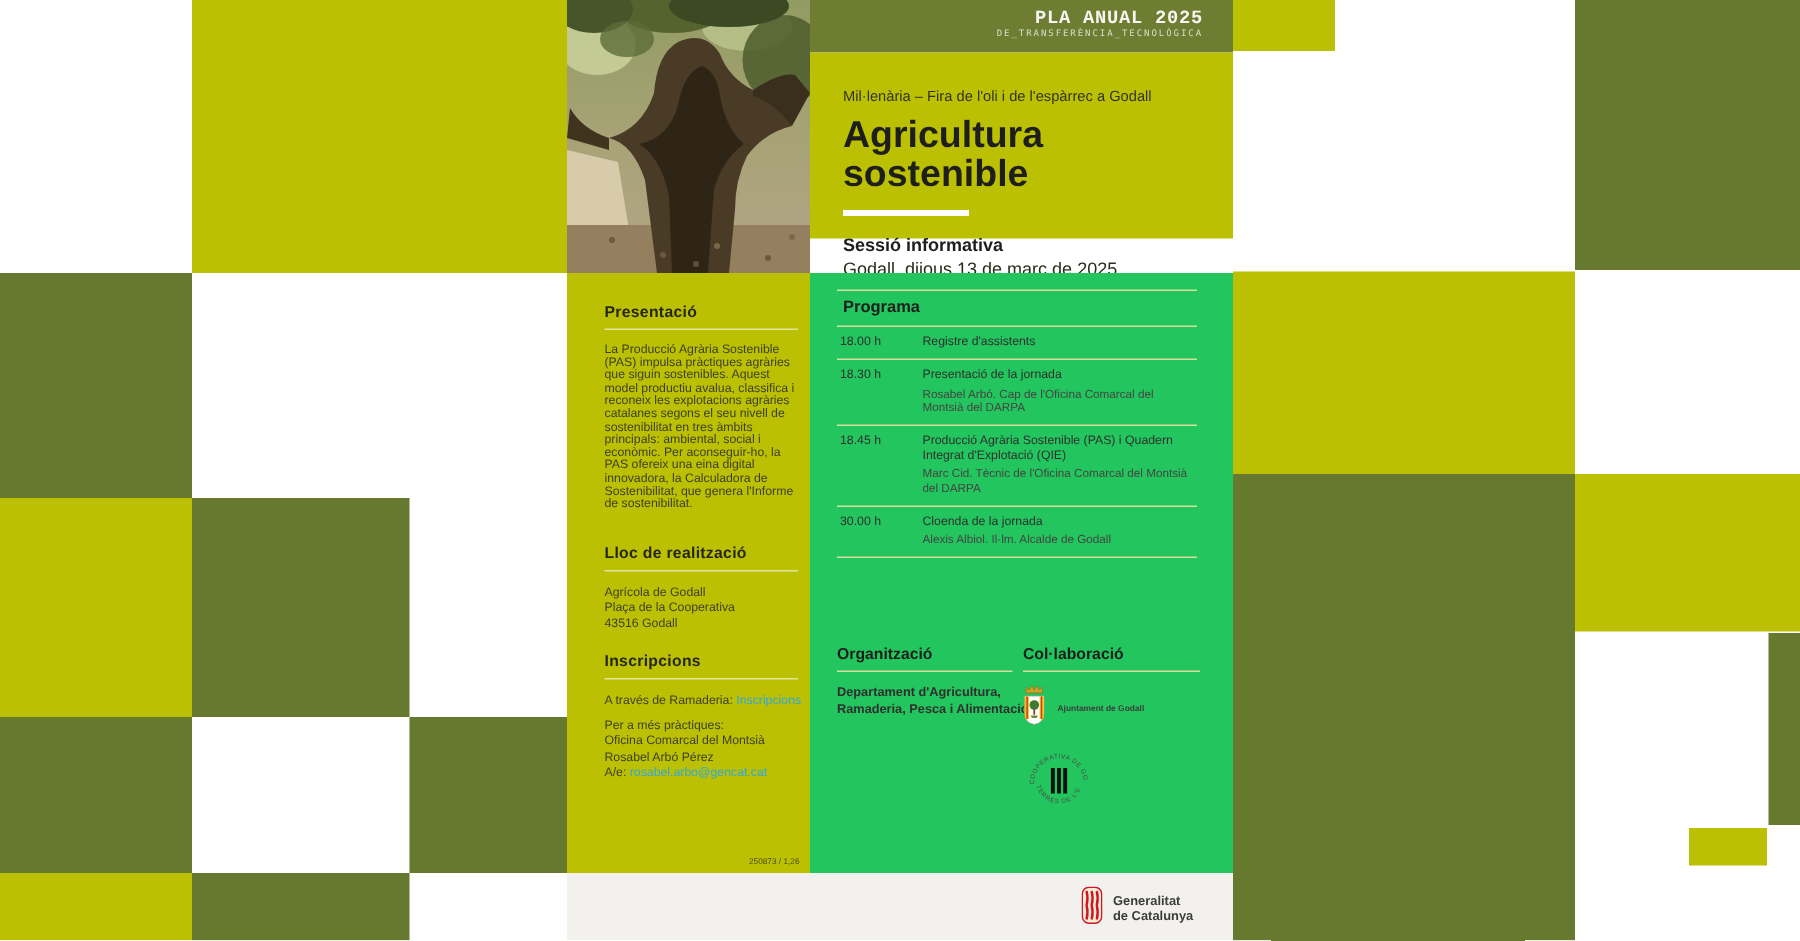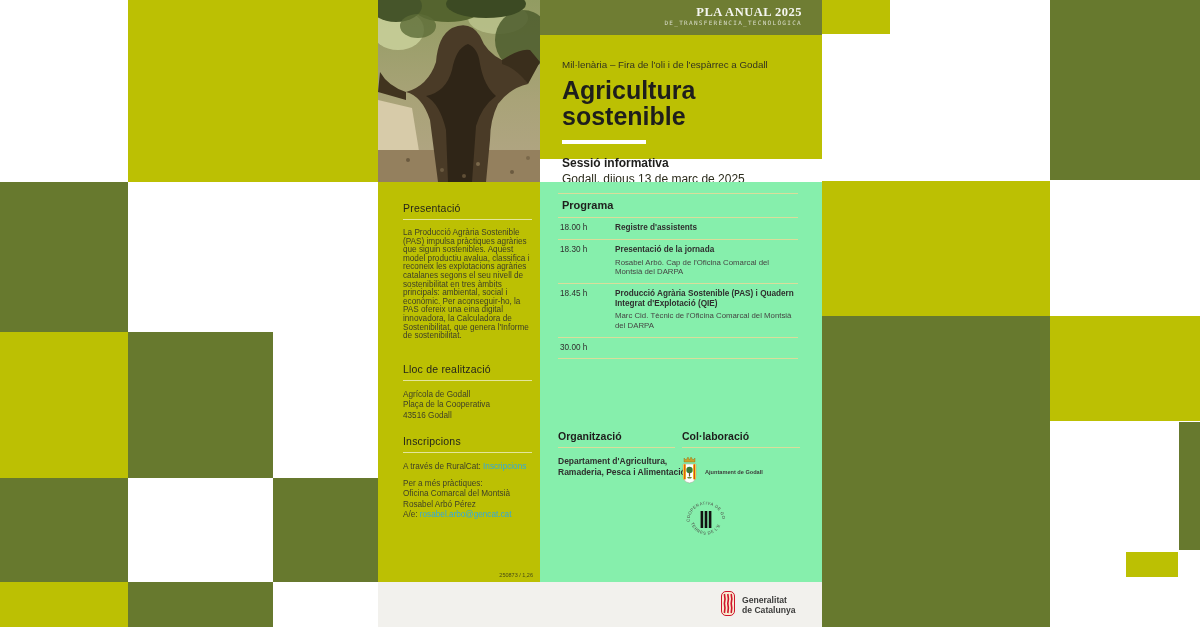--- a/index.html
+++ b/index.html
@@ -15,50 +15,50 @@
   html,body{margin:0;padding:0;background:#fff;}
   .canvas{position:relative;width:1200px;height:627px;overflow:hidden;
           font-family:"Liberation Sans",sans-serif;background:#fff;}
   .bg{position:absolute;display:block;}
   .bg.ch{background:var(--ch);} .bg.ol{background:var(--ol);}
 
   
   .photo{position:absolute;left:378px;top:0;width:162px;height:182px;overflow:hidden;}
   .band{position:absolute;left:540px;top:0;width:282px;height:35px;background:var(--band);
         box-sizing:border-box;padding:6px 20px 0 0;text-align:right;color:#fff;}
-  .band .t1{font-family:Liberation Serif, serif;font-weight:bold;font-size:12.5px;
+  .band .t1{font-family:Liberation Mono, monospace;font-weight:bold;font-size:12.5px;
             letter-spacing:.5px;color:rgba(255,255,255,.93);line-height:1.05;}
   .band .t2{font-family:"DejaVu Sans Mono",monospace;font-size:6px;letter-spacing:1.3px;
             color:rgba(255,255,255,.72);line-height:1.4;}
   .hero{position:absolute;left:540px;top:35px;width:282px;height:124px;background:var(--ch);
         box-sizing:border-box;padding:24px 30px 0 22px;}
   .hero .kicker{font-size:9.8px;color:#33331f;margin:0 0 7px;}
   .hero .title{font-size:25px;font-weight:bold;color:var(--ink);line-height:1.04;margin:0;}
   .hero .wrule{width:84px;height:4px;background:#fff;margin:11px 0 12px;}
   .hero .session{font-size:12px;font-weight:bold;color:var(--ink);margin:0;}
   .hero .date{font-size:12px;color:#2c2c1c;margin:2px 0 0;}
 
   .leftcol{position:absolute;left:378px;top:182px;width:162px;height:400px;background:var(--ch);
            box-sizing:border-box;padding:20px 8px 0 25px;color:var(--ink-soft);}
-  .sec-head{font-size:10.5px;font-weight:normal;color:#26261a;letter-spacing:.2px;}
+  .sec-head{font-size:10.5px;font-weight:bold;color:#26261a;letter-spacing:.2px;}
   .sec-rule{height:1px;background:rgba(255,255,255,.6);margin:5px 0 9px;width:129px;}
   .leftcol p{font-size:8.2px;line-height:1.05;margin:0 0 8px;width:132px;}
   .leftcol .addr,.leftcol .info{font-size:8.2px;line-height:1.28;margin:0;width:132px;}
   .leftcol .gap{height:14px;}
   .leftcol a{color:var(--link);text-decoration:none;}
   .docnum{position:absolute;right:7px;bottom:4px;font-size:5.5px;color:#474b15;}
 
-  .content{position:absolute;left:540px;top:182px;width:282px;height:400px;background:#86efac;}
+  .content{position:absolute;left:540px;top:182px;width:282px;height:400px;background:#22c55e;}
   .program{position:absolute;left:18px;top:11px;width:240px;}
   .hline{height:1px;background:var(--rule);}
   .prog-head{font-size:11px;font-weight:bold;color:var(--ink);padding:5px 0 6px 4px;}
   .prow{display:flex;padding:5px 0 6px 2px;gap:24px;}
   .prow .time{flex:0 0 31px;font-size:8.2px;color:#2f2f2e;}
   .prow .pbody{flex:1;padding-right:4px;}
-  .prow .ptitle{font-size:8.2px;font-weight:bold;color:#2f2f2e;line-height:1.25;}
+  .prow .ptitle{font-size:8.2px;font-weight:normal;color:#2f2f2e;line-height:1.25;}
   .prow .pspeaker{font-size:7.8px;color:#454543;line-height:1.25;margin-top:2px;}
 
   .orgwrap{position:absolute;left:18px;top:248px;width:242px;display:flex;}
   .orgcol{width:117px;margin-right:7px;}
   .collabcol{width:118px;}
   .oc-head{font-size:10.5px;font-weight:bold;color:var(--ink);}
   .oc-rule{height:1px;background:var(--rule);margin:5px 0 8px;}
   .org-name{font-size:8.5px;font-weight:bold;color:#2f2f2e;line-height:1.3;width:145px;}
   .partner{display:flex;align-items:center;margin-top:6px;}
   .partner .plabel{font-size:5.6px;font-weight:bold;color:#3c3c3b;margin-left:8px;}
@@ -142,21 +142,21 @@
 
     <div class="sec-head">Lloc de realització</div>
     <div class="sec-rule"></div>
     <div class="addr">Agrícola de Godall</div>
     <div class="addr">Plaça de la Cooperativa</div>
     <div class="addr">43516 Godall</div>
     <div class="gap"></div>
 
     <div class="sec-head">Inscripcions</div>
     <div class="sec-rule"></div>
-    <div class="info"><span>A través de RuralCat: </span><a href="#">Inscripcions</a></div>
+    <div class="info"><span>A través de Ramaderia: </span><a href="#">Inscripcions</a></div>
     <div style="height:6px"></div>
     <div class="info">Per a més pràctiques:</div>
     <div class="info">Oficina Comarcal del Montsià</div>
     <div class="info">Rosabel Arbó Pérez</div>
     <div class="info"><span>A/e: </span><a href="#">rosabel.arbo@gencat.cat</a></div>
 
     <div class="docnum">250873 / 1,26</div>
   </div>
 
   <div class="content">
@@ -186,20 +186,24 @@
         <div class="time">18.45 h</div>
         <div class="pbody">
           <div class="ptitle">Producció Agrària Sostenible (PAS) i Quadern Integrat d'Explotació (QIE)</div>
           <div class="pspeaker">Marc Cid. Tècnic de l'Oficina Comarcal del Montsià del DARPA</div>
         </div>
       </div>
       <div class="hline"></div>
 
       <div class="prow">
         <div class="time">30.00 h</div>
+        <div class="pbody">
+          <div class="ptitle">Cloenda de la jornada</div>
+          <div class="pspeaker">Alexis Albiol. Il·lm. Alcalde de Godall</div>
+        </div>
       </div>
       <div class="hline"></div>
     </div>
 
     <div class="orgwrap">
       <div class="orgcol">
         <div class="oc-head">Organització</div>
         <div class="oc-rule"></div>
         <div class="org-name">Departament d'Agricultura, Ramaderia, Pesca i Alimentació</div>
       </div>

